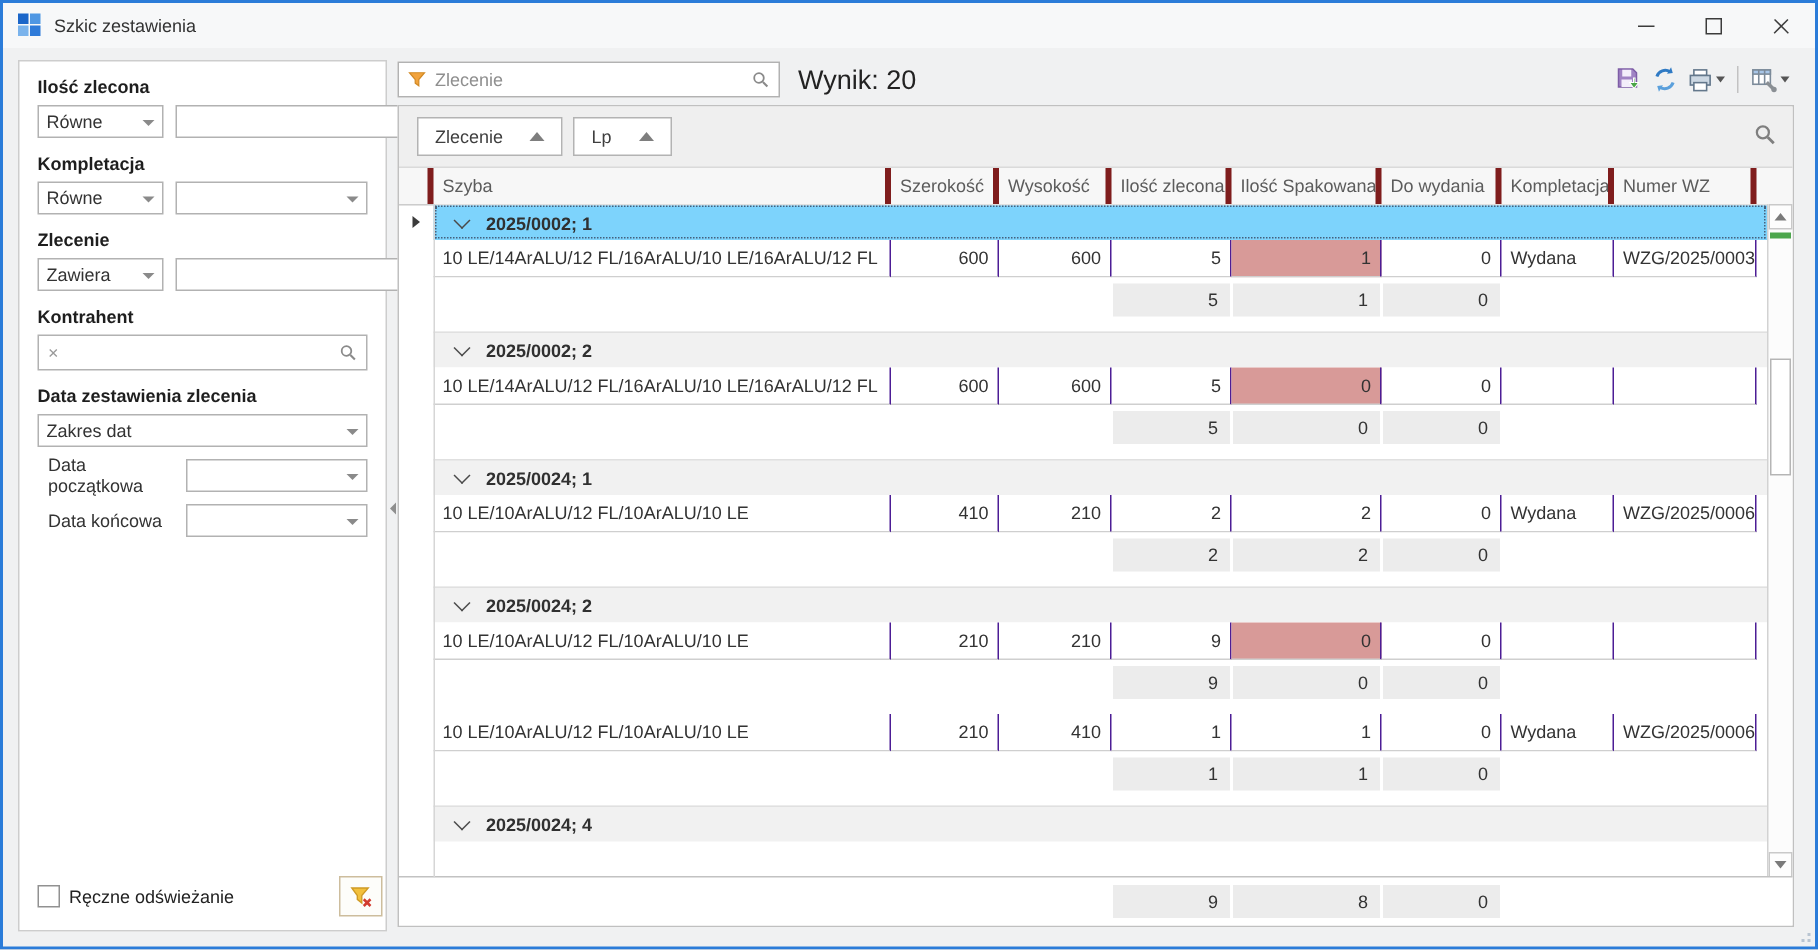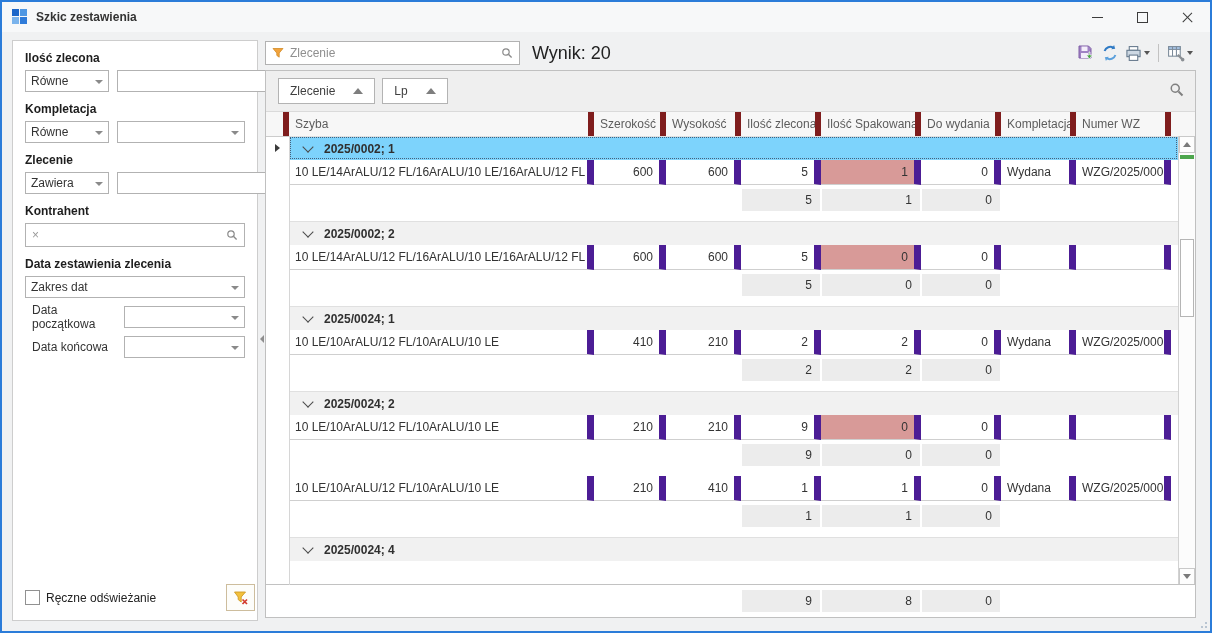--- a/index.html
+++ b/index.html
@@ -1,18 +1,18 @@
 <!DOCTYPE html>
 <html><head>
 <meta charset="utf-8">
 <style>
   html,body{margin:0;padding:0;background:#d7d7d7;font-family:"Liberation Sans",sans-serif;}
   .window{position:relative;width:1212px;height:633px;box-sizing:border-box;border:2px solid #2b7cd9;background:#f0f1f2;overflow:hidden;}
   
-  .titlebar{height:30px;background:#f7f8f9;display:flex;align-items:center;padding-left:10px;font-weight:bold;}
+  .titlebar{height:30px;background:#f7f8f9;display:flex;align-items:center;padding-left:10px;}
   .app-icon{width:16px;height:16px;display:grid;grid-template-columns:7px 7px;grid-template-rows:7px 7px;gap:1px;margin-right:8px;}
   .app-icon i{display:block;}
   .app-icon i:nth-child(1){background:#1b66c9;}
   .app-icon i:nth-child(2){background:#4f97e3;}
   .app-icon i:nth-child(3){background:#7ab3ec;}
   .app-icon i:nth-child(4){background:#2f7bd9;}
   .title{font-size:12px;color:#333;}
   .win-controls{margin-left:auto;display:flex;align-items:center;height:100%;}
   .wc{width:45px;height:100%;display:flex;align-items:center;justify-content:center;cursor:pointer;}
   .min-glyph{width:11px;height:1px;background:#3c3c3c;display:block;}
@@ -53,34 +53,34 @@
   .caret{width:0;height:0;border-left:3.5px solid transparent;border-right:3.5px solid transparent;border-top:4px solid #555;}
   .tb-sep{width:1px;height:18px;background:#c2c2c2;margin:0 5px;}
   
   .grid{position:absolute;left:263px;top:68px;right:14px;bottom:13px;border:1px solid #c0c0c0;background:#fff;box-sizing:border-box;
         --cols:23px 305px 72px 75px 80px 100px 80px 75px 95px minmax(0,1fr);}
   .group-panel{height:40px;background:#efefef;border-bottom:1px solid #dadada;display:flex;align-items:center;padding-left:12px;gap:7px;position:relative;}
   .group-btn{height:26px;box-sizing:border-box;background:#fff;border:1px solid #b3b3b3;display:flex;align-items:center;gap:18px;padding:0 11px;font-size:12px;color:#3f3f3f;cursor:pointer;}
   .sort-up{width:0;height:0;border-left:5px solid transparent;border-right:5px solid transparent;border-bottom:6px solid #7e7e7e;}
   .panel-search{position:absolute;right:11px;top:11px;cursor:pointer;}
   .header-row{display:grid;grid-template-columns:var(--cols);height:25px;background:#f7f7f7;border-bottom:1px solid #cccccc;box-sizing:border-box;}
-  .hcell{box-sizing:border-box;padding:5px 6px 0;font-size:12px;color:#5c5c5c;border-right:6px solid #7f1d1d;white-space:nowrap;overflow:hidden;cursor:pointer;}
+  .hcell{box-sizing:border-box;padding:5px 6px 0;font-size:12px;color:#5c5c5c;border-right:4px solid #7f1d1d;white-space:nowrap;overflow:hidden;cursor:pointer;}
   .hcell.filler{border-right:none;}
   .rows-area{position:absolute;left:0;right:17px;top:65px;bottom:32px;overflow:hidden;}
   .ind-line{position:absolute;left:23px;top:0;bottom:0;width:1px;background:#d6d6d6;z-index:3;}
   .grid-row{display:grid;grid-template-columns:var(--cols);position:relative;}
   .group-row{height:24px;cursor:pointer;}
   .group-title-cell{grid-column:2/11;background:#f1f1f1;border-top:1px solid #e0e0e0;display:flex;align-items:center;padding-left:15px;gap:12px;}
   .group-title{font-size:12px;font-weight:bold;color:#303030;}
   .chev{width:7px;height:7px;border-right:1.6px solid #4a4a4a;border-bottom:1.6px solid #4a4a4a;transform:rotate(45deg);margin-top:-4px;flex:none;}
   .group-row.selected .group-title-cell{background:#7dd3fc;outline:1px dotted #44607c;outline-offset:-2px;}
   .cell.ind{display:flex;align-items:center;justify-content:center;}
   .sel-arrow{width:0;height:0;border-top:4px solid transparent;border-bottom:4px solid transparent;border-left:5px solid #3b3b3b;}
   .data-row{height:25px;background:#fff;cursor:pointer;}
-  .data-row .cell{box-sizing:border-box;border-right:7px solid #4c1d95;border-bottom:1px solid #cfcfcf;font-size:12px;color:#333;display:flex;align-items:center;padding:0 6px;white-space:nowrap;overflow:hidden;}
+  .data-row .cell{box-sizing:border-box;border-right:1px solid #4c1d95;border-bottom:1px solid #cfcfcf;font-size:12px;color:#333;display:flex;align-items:center;padding:0 6px;white-space:nowrap;overflow:hidden;}
   .data-row .cell.ind,.data-row .cell.filler{border:none;}
   .data-row .cell.num{justify-content:flex-end;}
   .data-row .cell.alert{background:#d89a98;}
   .summary-row{height:30px;background:#fff;}
   .summary-row .cell{display:flex;align-items:center;}
   .sumbox{flex:1;margin:4px 1px;background:#ececec;height:22px;display:flex;align-items:center;justify-content:flex-end;padding-right:8px;font-size:12px;color:#333;}
   .gap-row{height:6px;}
   .grid-footer{position:absolute;left:0;right:0;bottom:0;height:32px;border-top:1px solid #c2c2c2;background:#fff;display:grid;grid-template-columns:var(--cols);}
   .grid-footer .cell{display:flex;align-items:center;}
   

